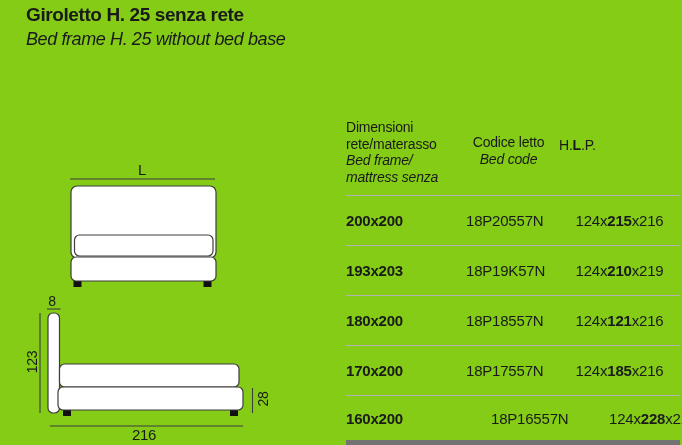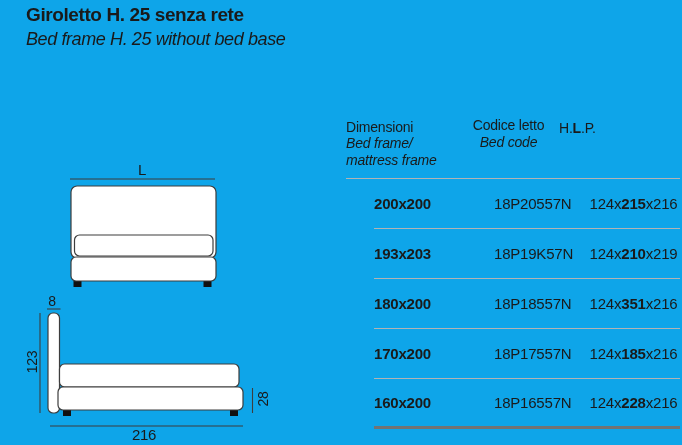--- a/index.html
+++ b/index.html
@@ -6,21 +6,21 @@
     margin: 0;
     padding: 0;
     background: #ffffff;
     font-family: "Liberation Sans", sans-serif;
     color: #1a1a1a;
   }
   #stage {
     position: relative;
     width: 682px;
     height: 445px;
-    background: #0ea5e9;
+    background: #84cc16;
     overflow: hidden;
   }
 
   
   .title-block {
     position: absolute;
     left: 26px;
     top: 2px;
   }
   .title-it {
@@ -63,21 +63,21 @@
     font-size: 14px;
     fill: #1a1a1a;
     letter-spacing: -0.3px;
   }
   .dimlabel.big { font-size: 15px; }
 
   
   .spec-table {
     position: absolute;
     left: 346px;
-    top: 95px;
+    top: 112px;
     width: 334px;
   }
   .thead {
     display: grid;
     grid-template-columns: 120px 85px 1fr;
     align-items: end;
     box-sizing: border-box;
     height: 84px;
     border-bottom: 1px solid #b3b3b3;
     font-size: 14px;
@@ -90,23 +90,22 @@
   .hdr-en { font-style: italic; }
   .trow {
     display: grid;
     grid-template-columns: 120px 85px 1fr;
     align-items: center;
     box-sizing: border-box;
     height: 50px;
     border-bottom: 1px solid #b3b3b3;
     font-size: 15px;
     letter-spacing: -0.2px;
-    margin-left: 28px;
-  }
-  .trow:last-child { border-bottom: 3px solid #737373; }
+  }
+  .trow:last-child { border-bottom: 6px solid #737373; gap: 25px; }
   .td-size { font-weight: bold; text-align: left; }
   .td-code { }
   .td-hlp  { text-align: center; padding-left: 8px; white-space: nowrap; }
   .b { font-weight: bold; }
 </style>
 </head>
 <body>
 
 <div id="stage">
 
@@ -148,22 +147,23 @@
         <text class="dimlabel big" x="144" y="360" text-anchor="middle">216</text>
       </g>
     </svg>
   </div>
 
   <div class="spec-table">
 
     <div class="thead">
       <div class="th-size">
         <div>Dimensioni</div>
+        <div>rete/materasso</div>
         <div class="hdr-en">Bed frame/</div>
-        <div class="hdr-en">mattress frame</div>
+        <div class="hdr-en">mattress senza</div>
       </div>
       <div class="th-code">
         <div>Codice letto</div>
         <div class="hdr-en">Bed code</div>
       </div>
       <div class="th-hlp"><span>H.</span><span class="b">L</span><span>.P.</span></div>
     </div>
 
     <div class="trow">
       <div class="td-size">200x200</div>
@@ -173,21 +173,21 @@
 
     <div class="trow">
       <div class="td-size">193x203</div>
       <div class="td-code">18P19K57N</div>
       <div class="td-hlp"><span>124x</span><span class="b">210</span><span>x219</span></div>
     </div>
 
     <div class="trow">
       <div class="td-size">180x200</div>
       <div class="td-code">18P18557N</div>
-      <div class="td-hlp"><span>124x</span><span class="b">351</span><span>x216</span></div>
+      <div class="td-hlp"><span>124x</span><span class="b">121</span><span>x216</span></div>
     </div>
 
     <div class="trow">
       <div class="td-size">170x200</div>
       <div class="td-code">18P17557N</div>
       <div class="td-hlp"><span>124x</span><span class="b">185</span><span>x216</span></div>
     </div>
 
     <div class="trow">
       <div class="td-size">160x200</div>

